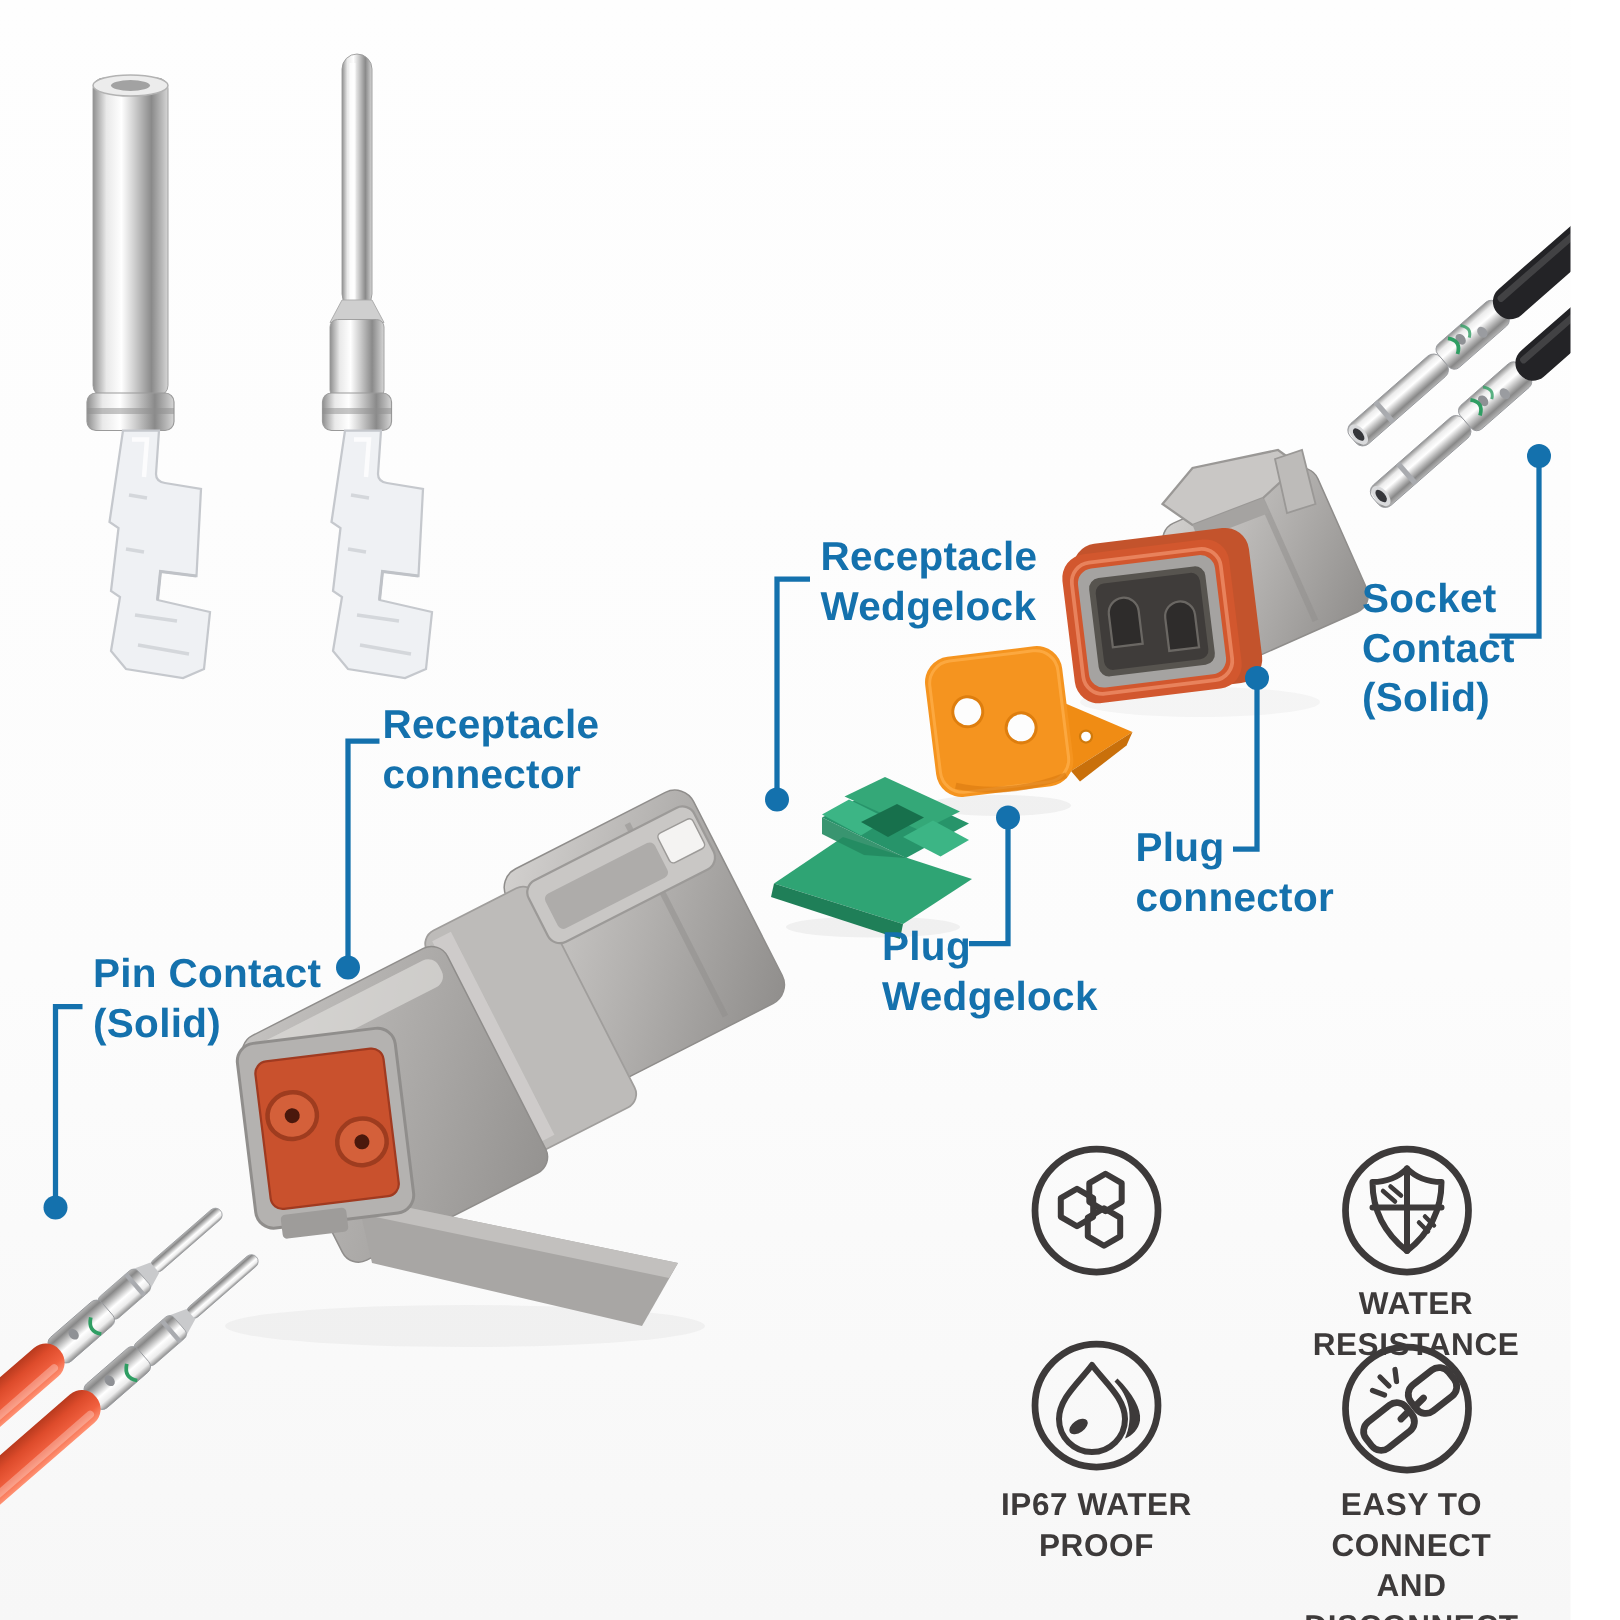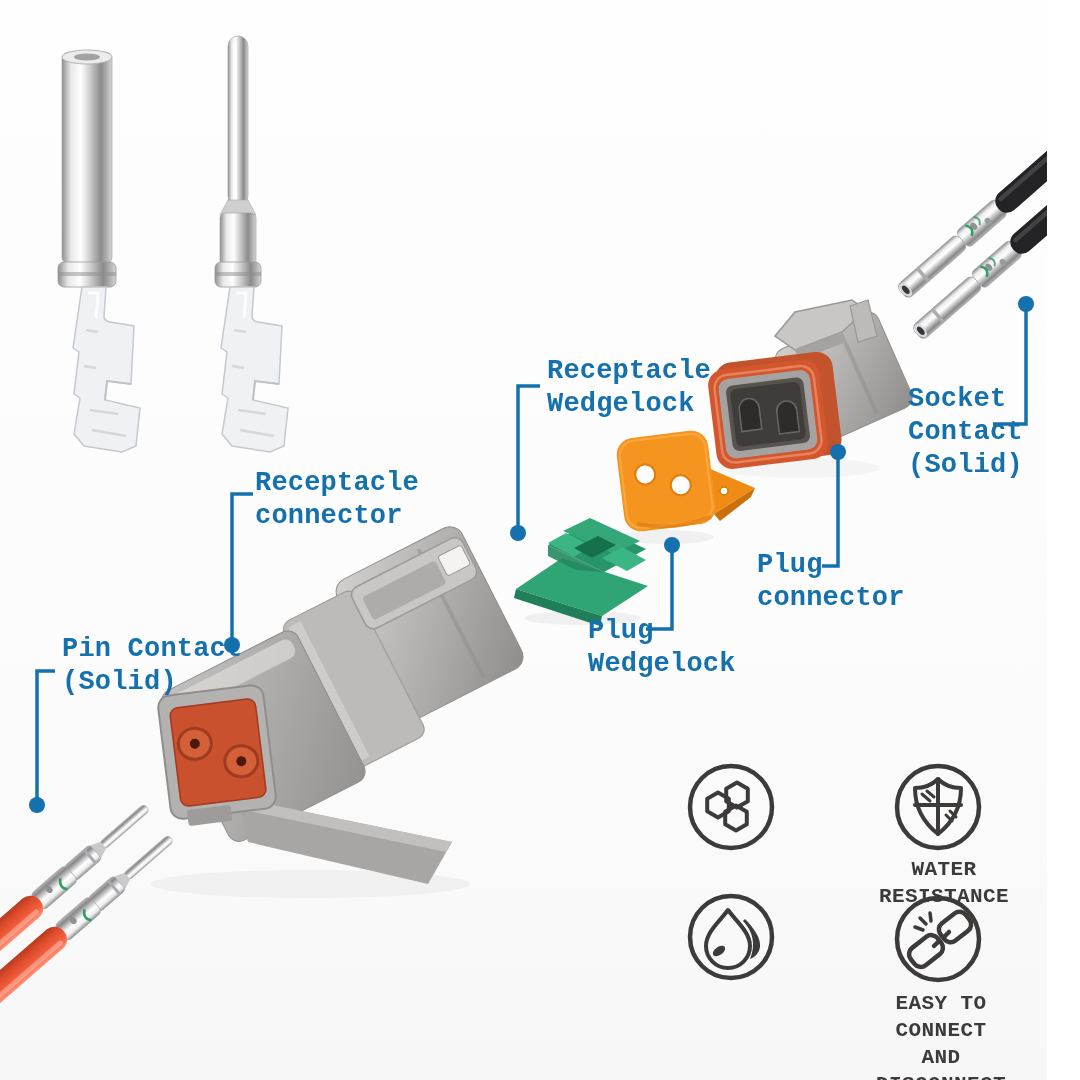--- a/index.html
+++ b/index.html
@@ -1,19 +1,19 @@
 <!DOCTYPE html>
 <html><head>
 <meta charset="utf-8">
 <style>
   html,body{margin:0;padding:0;}
   #canvas{
     position:relative;width:1047px;height:1080px;overflow:hidden;
     background:linear-gradient(180deg,#fefefe 0%,#fcfcfc 60%,#f7f7f7 100%);
-    font-family:Liberation Mono, monospace;
+    font-family:Liberation Sans, sans-serif;
   }
   svg{position:absolute;left:0;top:0;}
   .lbl{
     position:absolute;
     font-weight:700;font-size:27px;line-height:33px;
     color:#1471ad;letter-spacing:.2px;white-space:pre-line;
   }
   .cap{
     position:absolute;transform:translateX(-50%);
     font-weight:700;font-size:21px;line-height:27px;
@@ -263,16 +263,18 @@
   <div class="lbl" style="left:255px;top:467px">Receptacle
 connector</div>
   <div class="lbl" style="left:757px;top:549px">Plug
 connector</div>
   <div class="lbl" style="left:588px;top:615px">Plug
 Wedgelock</div>
   <div class="lbl" style="left:62px;top:633px">Pin Contact
 (Solid)</div>
 
   <div class="cap" style="left:944px;top:856px">WATER RESISTANCE</div>
+  <div class="cap" style="left:731px;top:990px">IP67 WATER
+PROOF</div>
   <div class="cap" style="left:941px;top:990px">EASY TO CONNECT
 AND DISCONNECT</div>
 
 </div>
 
 </body></html>

